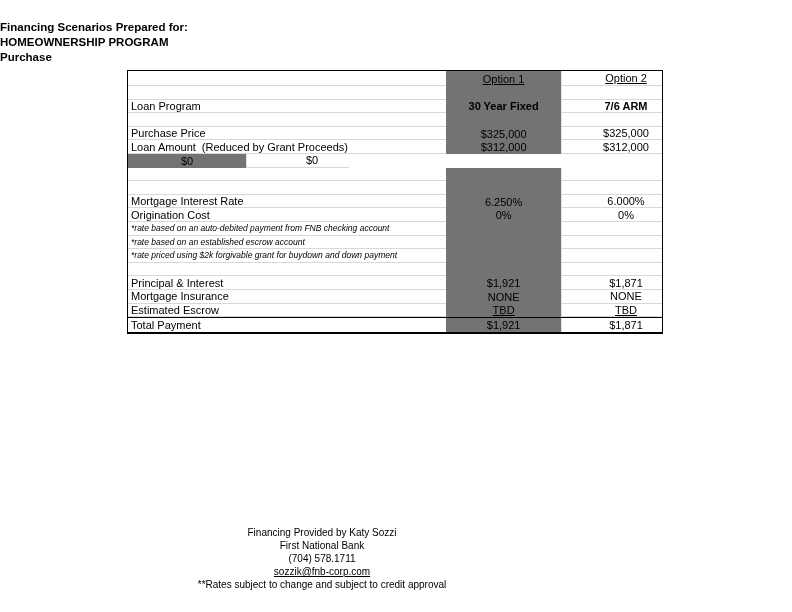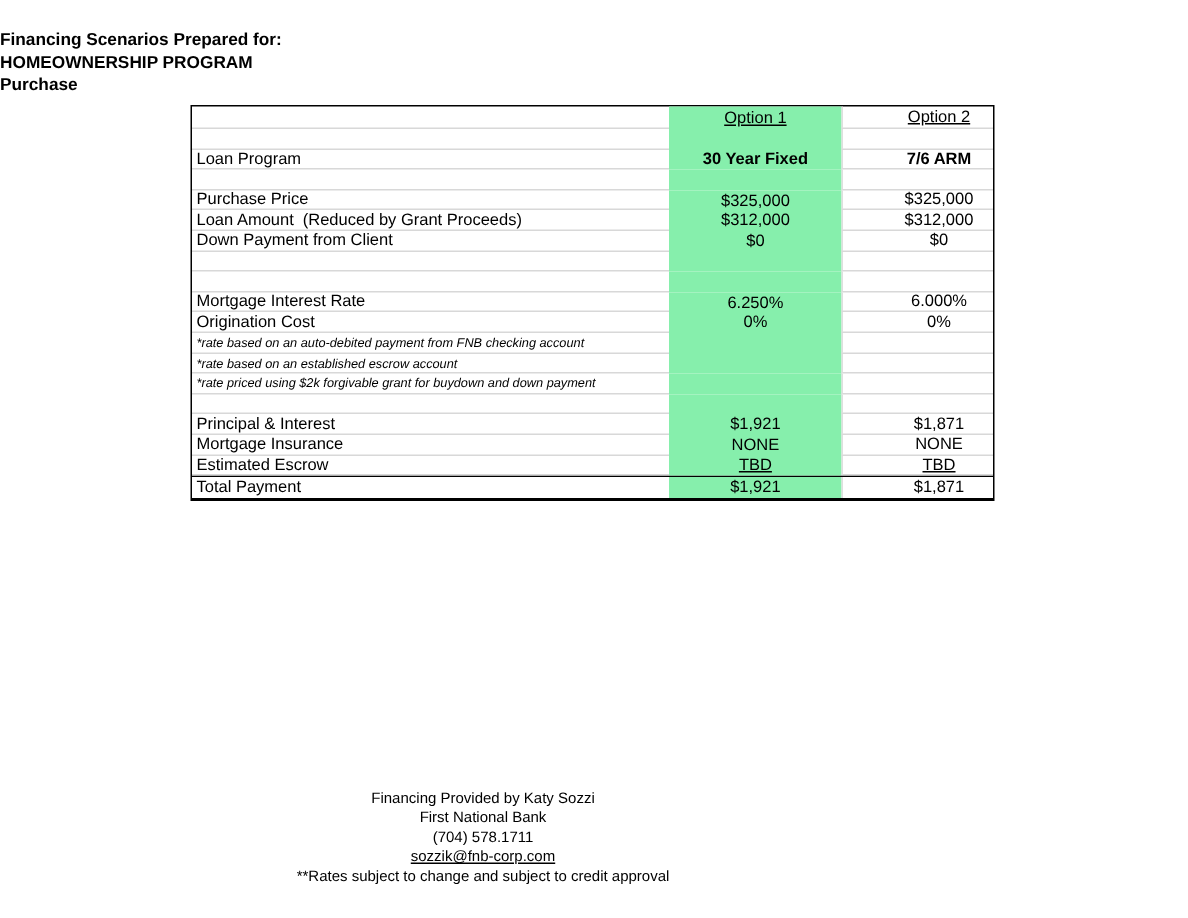--- a/index.html
+++ b/index.html
@@ -29,21 +29,21 @@
   }
   .row { display: flex; height: 13.6px; font-size: 11px; }
   .row.header-row { height: 15px; }
   .row > div { height: 100%; box-sizing: border-box; display: flex; align-items: center; }
   .c-label {
     width: 327px; padding-left: 3px;
     border-bottom: 1px solid #d8d8d8;
     justify-content: flex-start; white-space: nowrap; overflow: hidden;
   }
   .c-opt1 {
-    width: 118px; background: #86efac;
+    width: 118px; background: #737373;
     justify-content: center; text-align: center;
   }
   .c-opt2 {
     width: 103px;
     border-bottom: 1px solid #d8d8d8;
     border-left: 1px solid #dedede;
     justify-content: center; text-align: center; padding-left: 28px;
   }
   .row.total-row { border-top: 1px solid #000; }
   .row.total-row .c-label, .row.total-row .c-opt2 { border-bottom: none; }
@@ -110,21 +110,20 @@
     <div class="row">
       <div class="c-label">
         <span>Loan Amount</span>
         <span class="note">(Reduced by Grant Proceeds)</span>
       </div>
       <div class="c-opt1">$312,000</div>
       <div class="c-opt2">$312,000</div>
     </div>
 
     <div class="row">
-      <div class="c-label">Down Payment from Client</div>
       <div class="c-opt1">$0</div>
       <div class="c-opt2">$0</div>
     </div>
 
     <div class="row">
       <div class="c-label"></div>
       <div class="c-opt1"></div>
       <div class="c-opt2"></div>
     </div>
 

